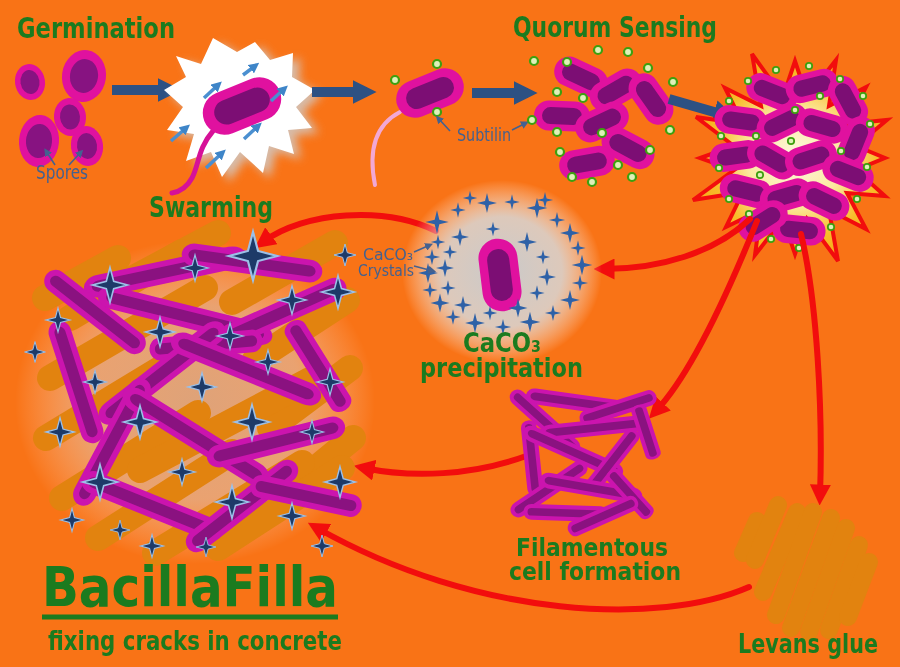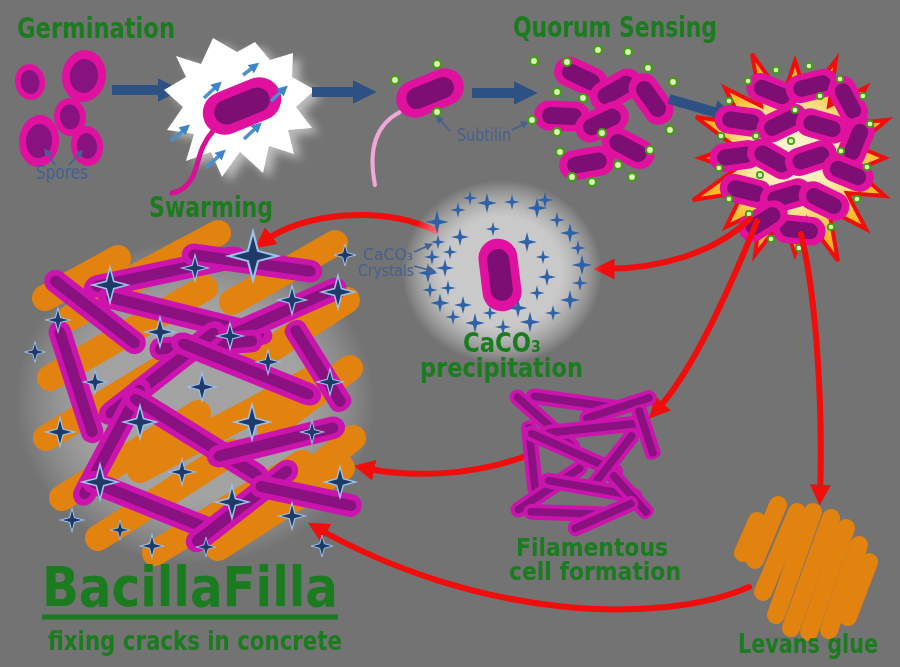--- a/index.html
+++ b/index.html
@@ -1,16 +1,16 @@
 <!DOCTYPE html>
 <html><head>
 <meta charset="utf-8">
 <style>
   html,body{margin:0;padding:0;background:#ffffff;}
-  .canvas{width:900px;height:667px;position:relative;background:#737373;overflow:hidden;}
+  .canvas{width:900px;height:667px;position:relative;background:#f97316;overflow:hidden;}
   svg{display:block;}
   text{font-family:"DejaVu Sans","Liberation Sans",sans-serif;}
   .h-green{font-weight:bold;fill:#1b7b1f;}
   .lbl-blue{fill:#44618f;font-weight:normal;}
 </style>
 </head>
 <body>
 
 <div class="canvas">
 <svg width="900" height="667" viewBox="0 0 900 667" xmlns="http://www.w3.org/2000/svg">

